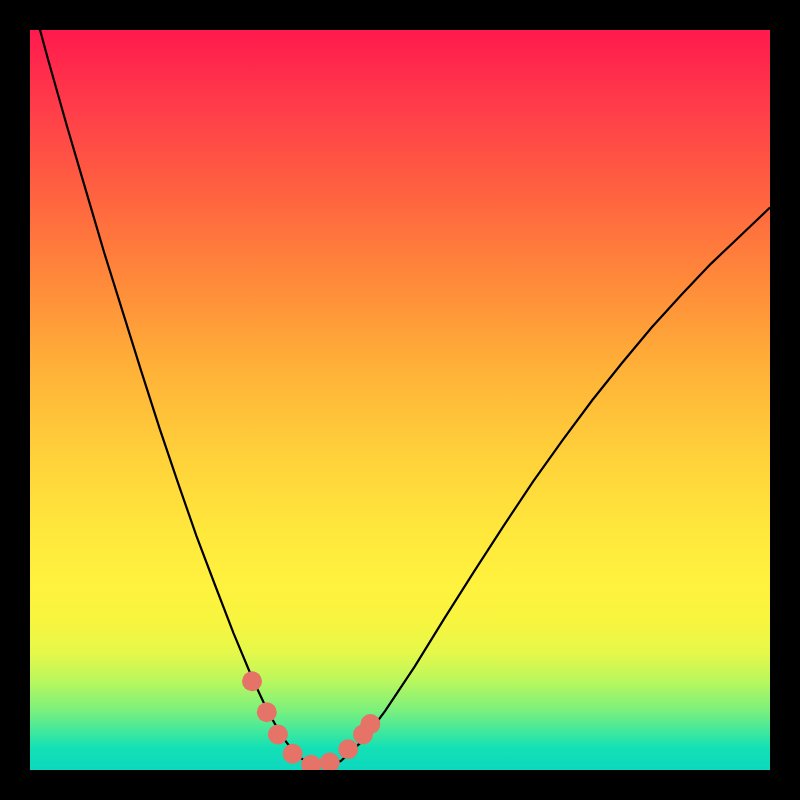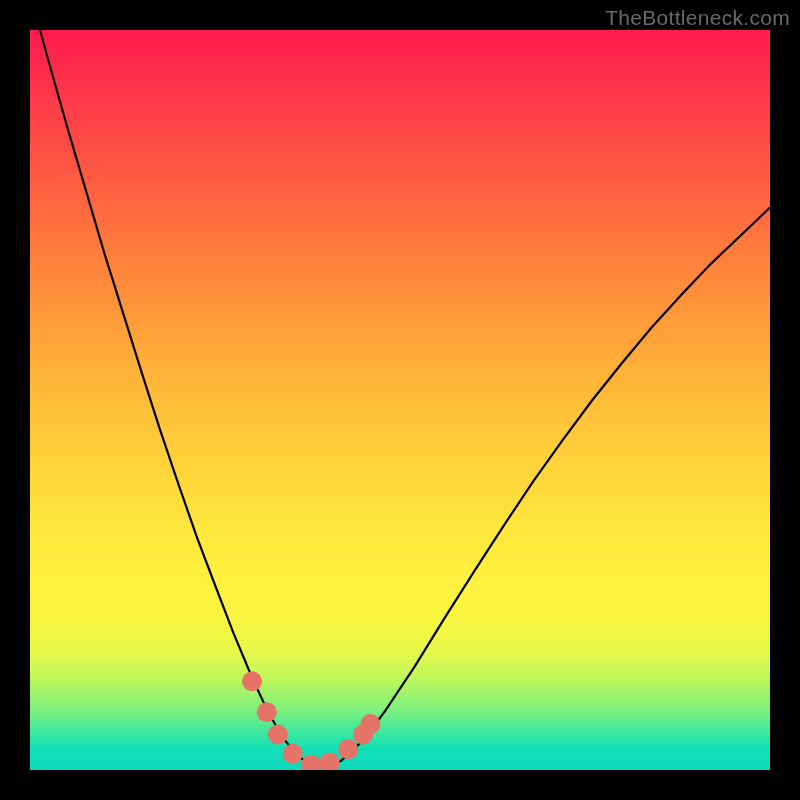--- a/index.html
+++ b/index.html
@@ -68,21 +68,20 @@
     width: 740px;
     height: 740px;
     display: block;
   }
 </style>
 </head>
 <body>
 
 <div class="frame">
 
-  <div class="watermark">TheBottleneck.com</div>
 
   <div class="plot-wrap">
     <div class="plot-gradient"></div>
     <svg class="overlay" viewBox="0 0 740 740" preserveAspectRatio="none">
       <path id="curve-path" fill="none" stroke="#000000" stroke-width="2.2" d="M0.00 -37.00 L18.50 31.08 L37.00 96.20 L55.50 159.10 L74.00 222.00 L92.50 281.20 L111.00 340.40 L129.50 398.12 L148.00 452.88 L166.50 506.16 L185.00 555.00 L203.50 603.10 L222.00 647.50 L236.80 679.32 L251.60 705.96 L266.40 725.20 L281.20 734.82 L296.00 736.30 L310.80 731.12 L333.00 710.40 L355.20 680.80 L384.80 636.40 L414.40 588.30 L444.00 541.68 L473.60 495.80 L503.20 451.40 L532.80 409.96 L562.40 370.00 L592.00 333.00 L621.60 297.48 L651.20 264.92 L680.80 233.84 L710.40 205.72 L740.00 177.60"></path>
       <g id="dots">
           <circle cx="222.00" cy="651.20" r="10" fill="#e57368"></circle>
           <circle cx="236.80" cy="682.28" r="10" fill="#e57368"></circle>
           <circle cx="247.90" cy="704.48" r="10" fill="#e57368"></circle>
           <circle cx="262.70" cy="723.72" r="10" fill="#e57368"></circle>

